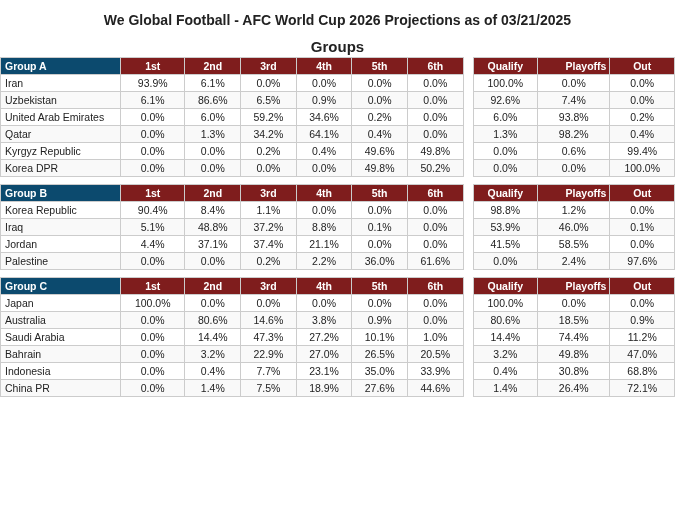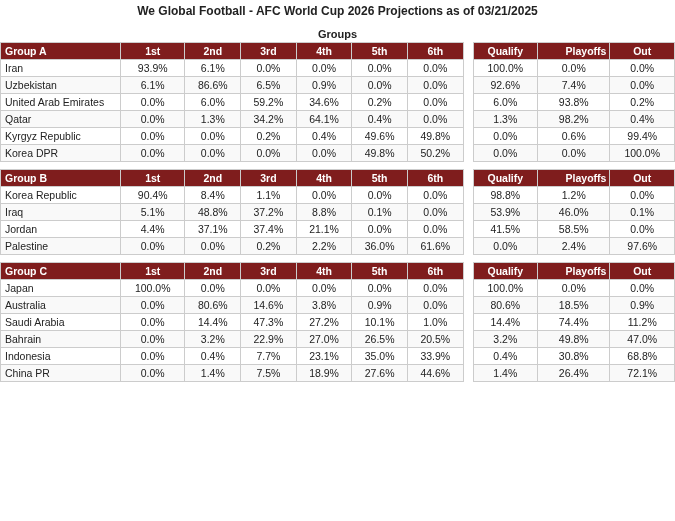--- a/index.html
+++ b/index.html
@@ -4,29 +4,29 @@
   <style>
     * { box-sizing: border-box; margin: 0; padding: 0; }
     body {
       font-family: Arial, sans-serif;
       font-size: 11px;
       background: #fff;
       width: 675px;
     }
     .page-title {
       text-align: center;
-      padding: 4px 4px 6px;
-      font-size: 12px;
+      padding: 12px 4px 6px;
+      font-size: 14px;
       font-weight: bold;
       color: #222;
     }
     .section-label {
       text-align: center;
       font-weight: bold;
-      font-size: 11px;
+      font-size: 15px;
       padding: 4px 0 2px;
       color: #222;
     }
     table {
       width: 100%;
       border-collapse: collapse;
     }
     td, th {
       border: 1px solid #ccc;
       text-align: center;
@@ -37,21 +37,21 @@
       text-align: left;
       width: 120px;
       padding-left: 4px;
     }
     .group-header-row th {
       background: #7f1d1d;
       color: #fff;
       font-weight: bold;
     }
     .group-header-row .team-col-h {
-      background: #7f1d1d;
+      background: #0c4a6e;
       color: #fff;
       font-weight: bold;
       text-align: left;
       padding-left: 4px;
     }
     .rank-header {
       background: #f0a500;
       color: #fff;
       font-weight: bold;
     }

